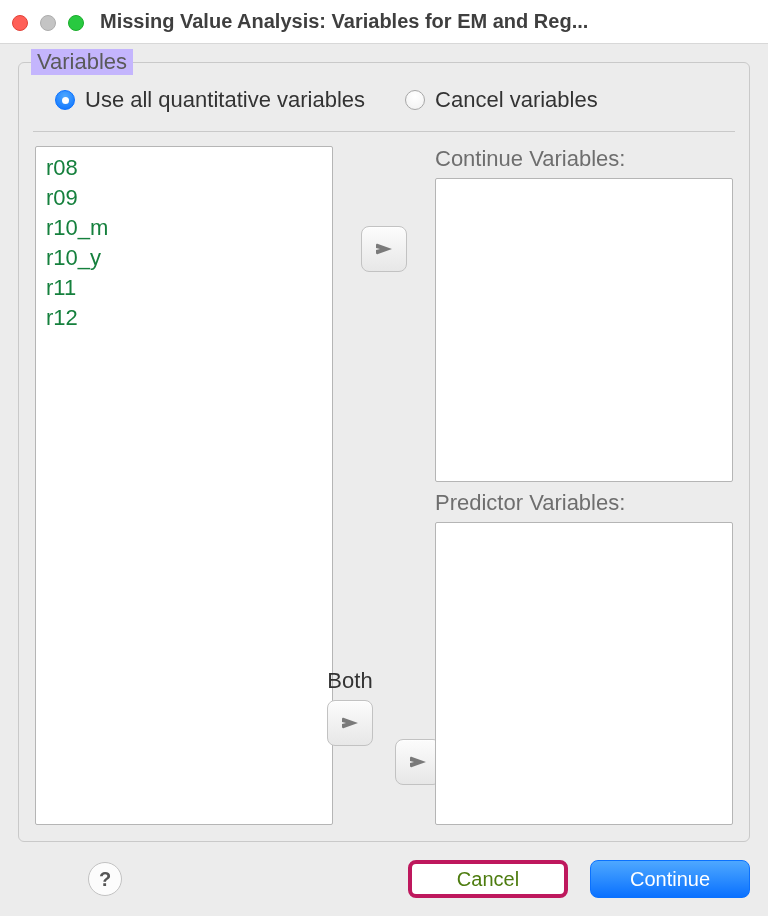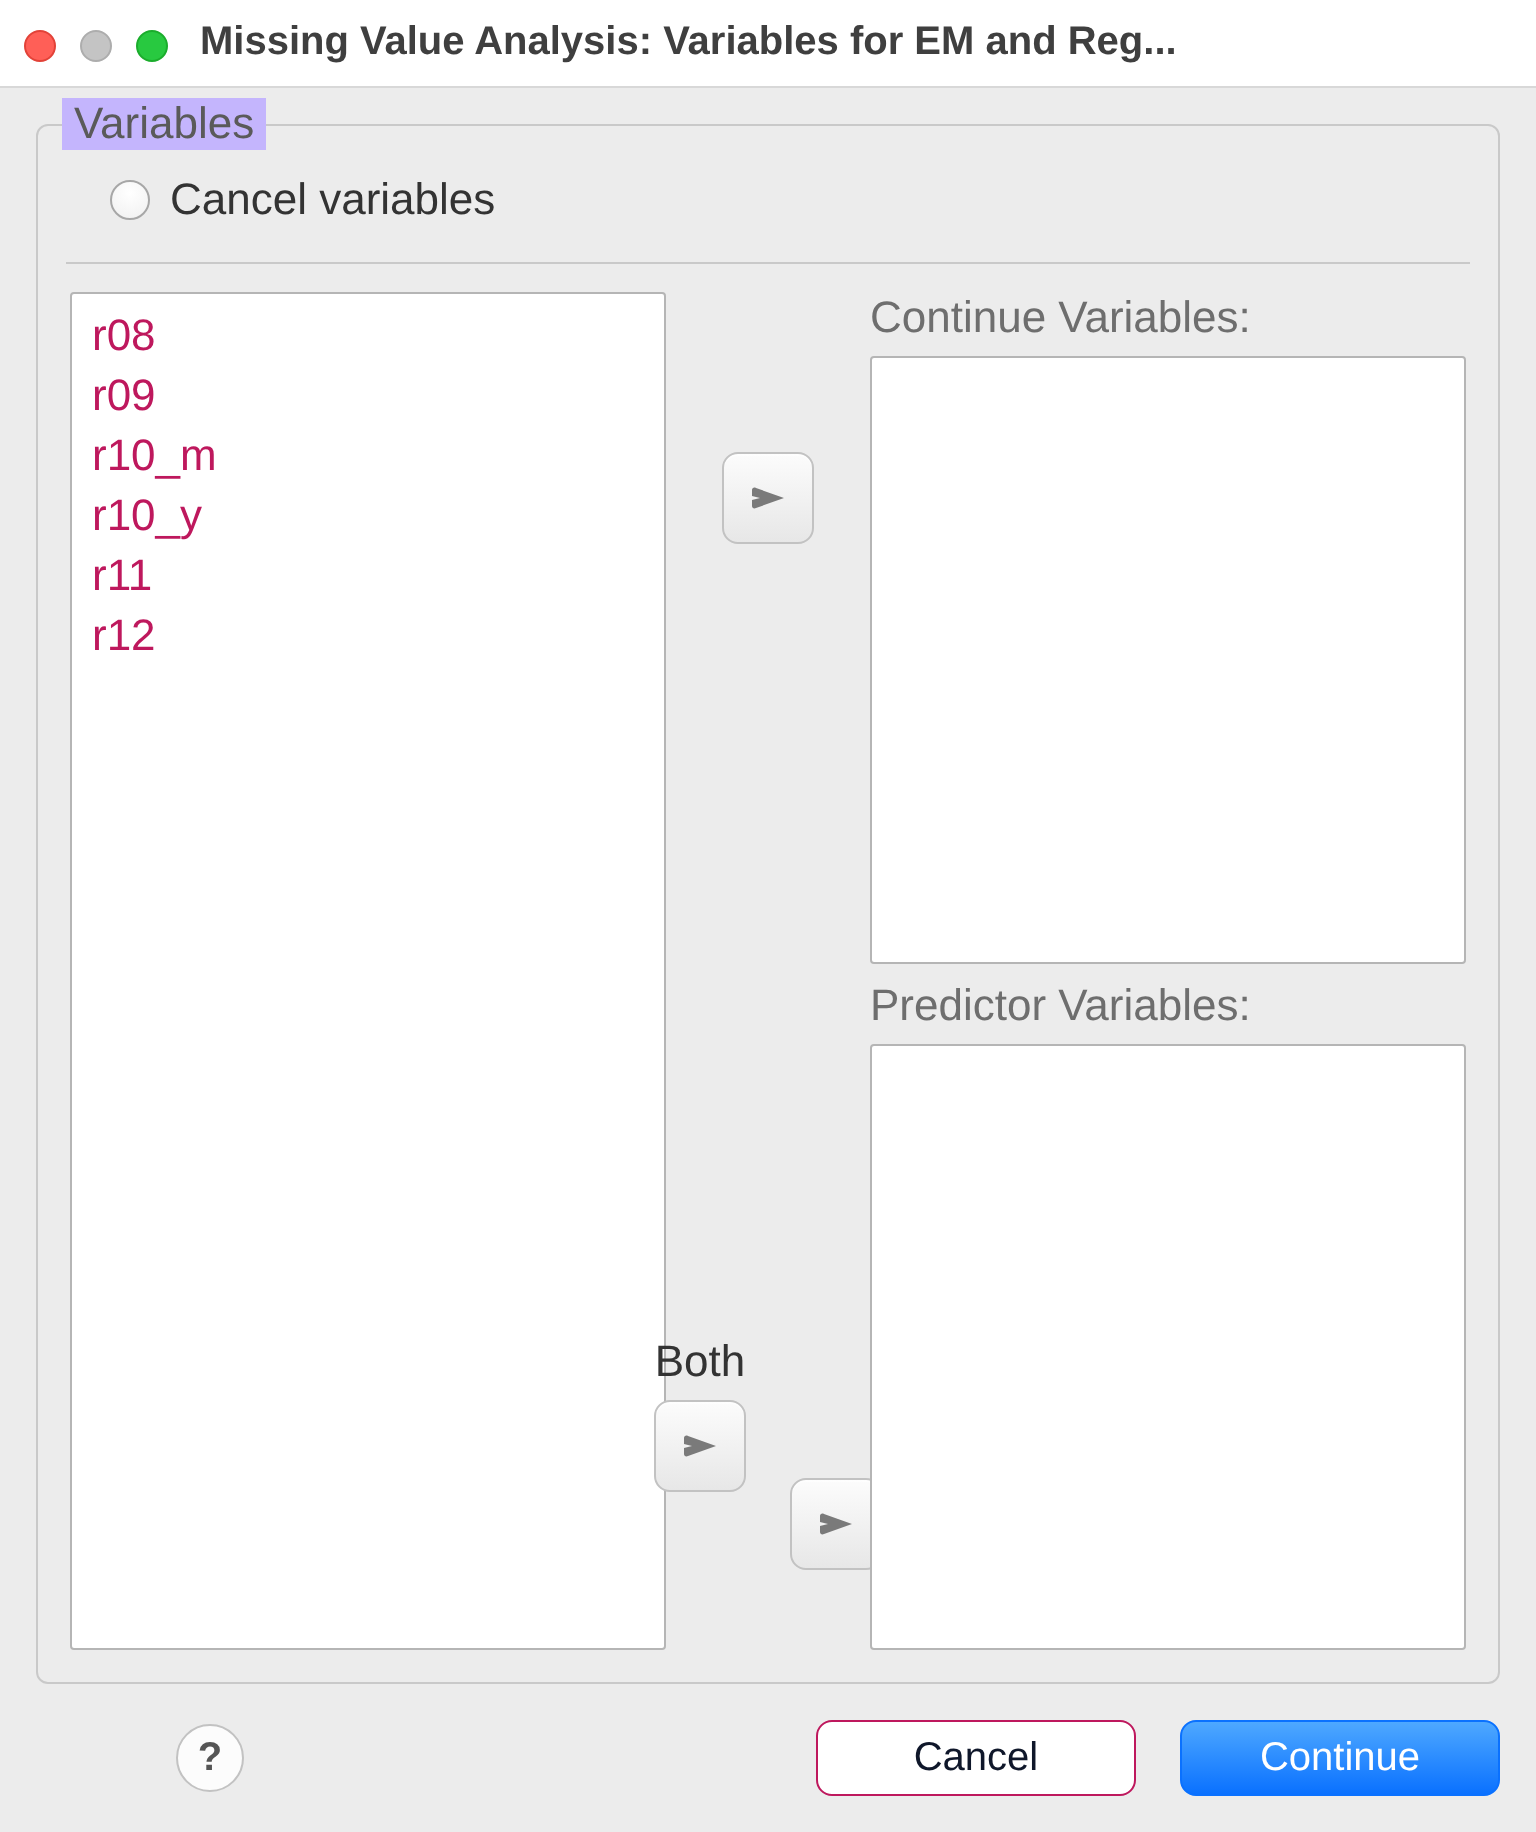--- a/index.html
+++ b/index.html
@@ -89,21 +89,21 @@
     }
     .col { display: flex; flex-direction: column; }
     .panel-label { font-size: 22px; color: #6e6e6e; margin-bottom: 6px; }
     .listbox {
       background: #ffffff;
       border: 1px solid #b5b5b5;
       border-radius: 2px;
       flex: 1;
       padding: 6px 10px;
       font-size: 22px;
-      color: #be185d;
+      color: #15803d;
       overflow: hidden;
     }
     .listbox div { line-height: 30px; cursor: default;}
     .centerCol {
       display: flex; flex-direction: column;
       align-items: center;
       justify-content: space-between;
       padding-top: 80px;
       padding-bottom: 40px;
     }
@@ -143,22 +143,22 @@
     }
     .btn {
       min-width: 160px; height: 38px;
       border-radius: 8px;
       font-size: 20px;
       display: flex; align-items: center; justify-content: center;
       cursor: pointer;
     }
     .btn-secondary {
       background: #ffffff;
-      border: 1px solid #be185d;
-      color: #0f172a;
+      border: 4px solid #be185d;
+      color: #4d7c0f;
     }
     .btn-primary {
       background: linear-gradient(#4ea8ff, #0a71ff);
       border: 1px solid #0a71ff;
       color: #fff;
       font-weight: 500;
     }
     .arrow-stack { display:flex; flex-direction:row; align-items:center; gap:22px;}
   </style>
 </head>
@@ -171,20 +171,24 @@
     <div class="tl tl-zoom"></div>
   </div>
   <div class="title">Missing Value Analysis: Variables for EM and Reg...</div>
 </div>
 
 <div class="content">
   <div class="group">
     <div class="group-title">Variables</div>
 
     <div class="radio-row">
+      <div class="radio-opt">
+        <div class="radio checked"></div>
+        <div class="radio-label">Use all quantitative variables</div>
+      </div>
       <div class="radio-opt">
         <div class="radio"></div>
         <div class="radio-label">Cancel variables</div>
       </div>
     </div>
 
     <hr class="hr">
 
     <div class="panels">
 

